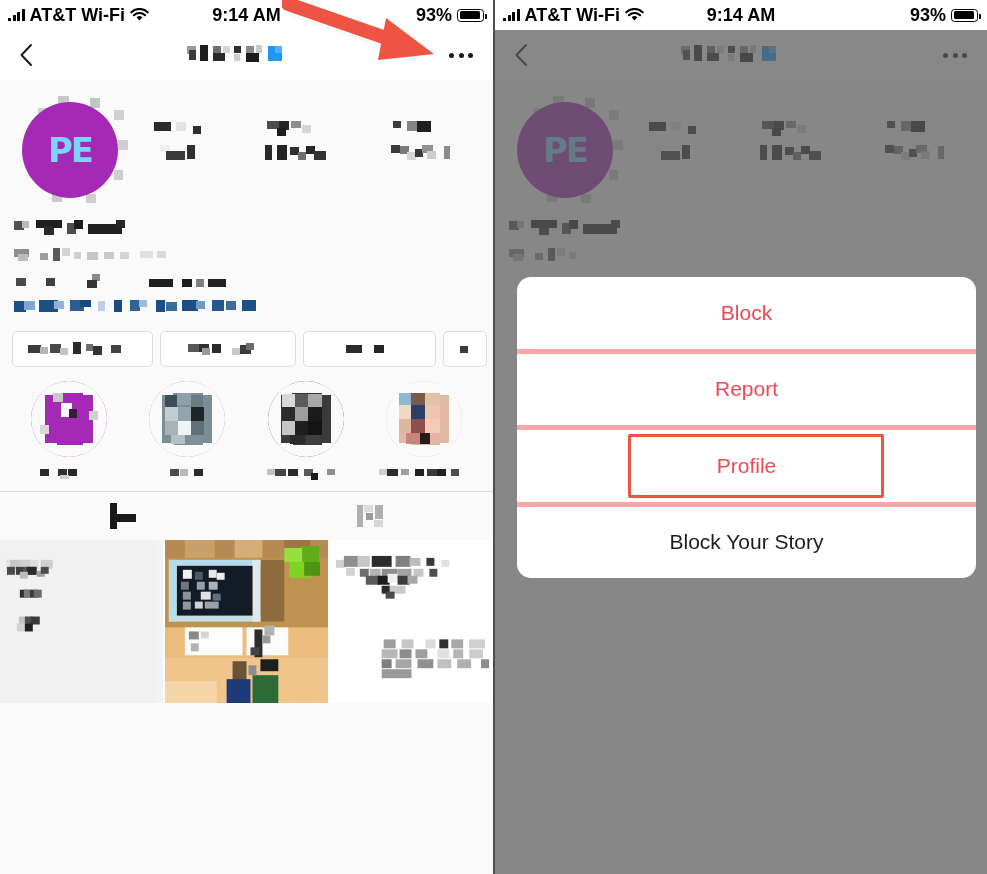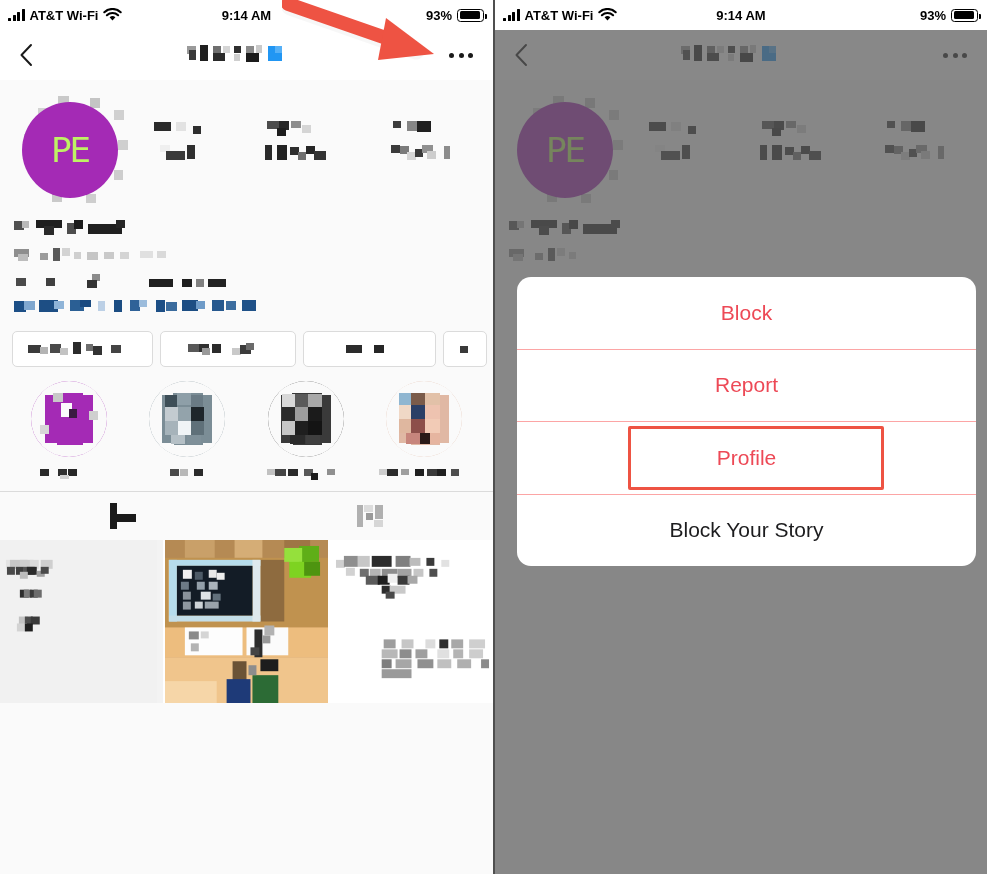--- a/index.html
+++ b/index.html
@@ -7,21 +7,21 @@
   .stage{position:relative;width:987px;height:874px;background:#fff;}
 
   
   .panel{position:absolute;top:0;height:874px;overflow:hidden;background:#fafafa;}
   .panel-left{left:0;width:493px;}
   .panel-divider{position:absolute;left:493px;top:0;width:2px;height:874px;background:#4f4f4f;z-index:40;}
   .panel-right{left:495px;width:492px;}
 
   
   .statusbar{position:relative;height:30px;background:#fff;display:flex;align-items:center;
-             font-size:13px;font-weight:bold;color:#000;z-index:5;}
+             font-size:18px;font-weight:bold;color:#000;z-index:5;}
   .sb-left{position:absolute;left:8px;display:flex;align-items:center;gap:5px;}
   .sb-center{position:absolute;left:0;right:0;text-align:center;}
   .sb-right{position:absolute;right:9px;display:flex;align-items:center;gap:5px;}
   .bars{display:flex;align-items:flex-end;gap:1.5px;height:12px;}
   .bars i{display:block;width:3px;background:#000;border-radius:.5px;}
   .bars i:nth-child(1){height:3.5px;}
   .bars i:nth-child(2){height:6px;}
   .bars i:nth-child(3){height:9px;}
   .bars i:nth-child(4){height:12px;}
   .batt{width:27px;height:13px;border:1.6px solid #000;border-radius:3.5px;position:relative;
@@ -36,21 +36,21 @@
   .nav-title{position:absolute;left:0;right:0;display:flex;justify-content:center;gap:3px;align-items:center;}
   .nav-dots{position:absolute;right:20px;display:flex;gap:4.5px;}
   .nav-dots span{width:5px;height:5px;border-radius:50%;background:#1a1a1a;}
 
   
   .profile-body{background:#fafafa;}
   .phead{display:flex;align-items:flex-start;padding:14px 14px 0 14px;}
   .avatar-wrap{position:relative;width:112px;height:112px;flex:0 0 112px;}
   .avatar{position:absolute;left:8px;top:8px;width:96px;height:96px;border-radius:50%;
           background:#a42ab5;display:flex;align-items:center;justify-content:center;}
-  .avatar-mark{color:#bef264;font-size:34px;font-weight:normal;letter-spacing:-2px;
+  .avatar-mark{color:#7dd3fc;font-size:34px;font-weight:bold;letter-spacing:-2px;
                font-family:"DejaVu Sans",sans-serif;text-align:right;}
   .avatar-noise{position:absolute;inset:0;}
   .avatar-noise i{position:absolute;display:block;}
   .stats{flex:1;display:flex;justify-content:space-around;padding-top:26px;}
   .stat{display:flex;flex-direction:column;align-items:center;gap:9px;}
 
   .bio{padding:14px 14px 0 14px;}
   .bio-row{margin-bottom:8px;}
   .bio-link{margin-top:4px;}
 
@@ -83,21 +83,21 @@
 
   
   .arrow-svg{position:absolute;left:282px;top:-2px;z-index:30;pointer-events:none;}
 
   
   .dim{position:absolute;left:0;top:30px;width:492px;height:844px;background:#5a5a5a;opacity:.72;z-index:20;}
   .sheet{position:absolute;left:22px;top:277px;width:459px;background:#fff;border-radius:14px;
          z-index:25;overflow:hidden;}
   .srow{height:71.5px;display:flex;align-items:center;justify-content:center;
         font-size:21px;color:#1c1c1e;position:relative;}
-  .srow + .srow{border-top:1px solid #fca5a5;}
+  .srow + .srow{border-top:5px solid #fca5a5;}
   .srow.red{color:#ed4956;}
   .srow.hl-box::after{content:"";position:absolute;left:111px;right:92px;top:4px;bottom:4px;
                       border:3px solid #ee5343;border-radius:2px;pointer-events:none;}
   .cancel{position:absolute;left:22px;top:790px;width:459px;height:73px;background:#fff;
           border-radius:14px;z-index:25;display:flex;align-items:center;justify-content:center;
           font-size:21px;color:#1c1c1e;}
 </style>
 </head>
 <body>
 

